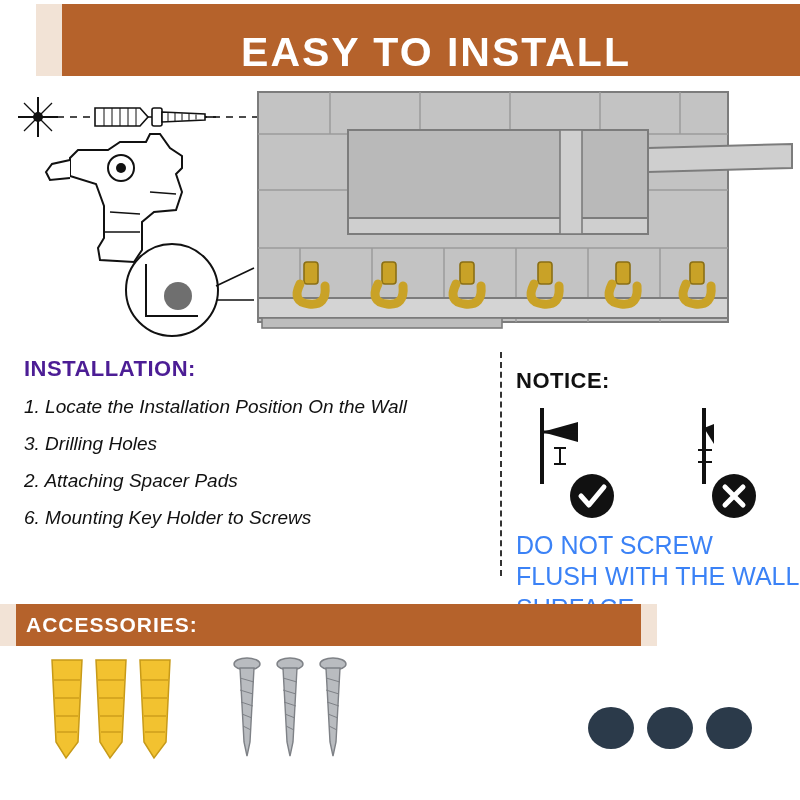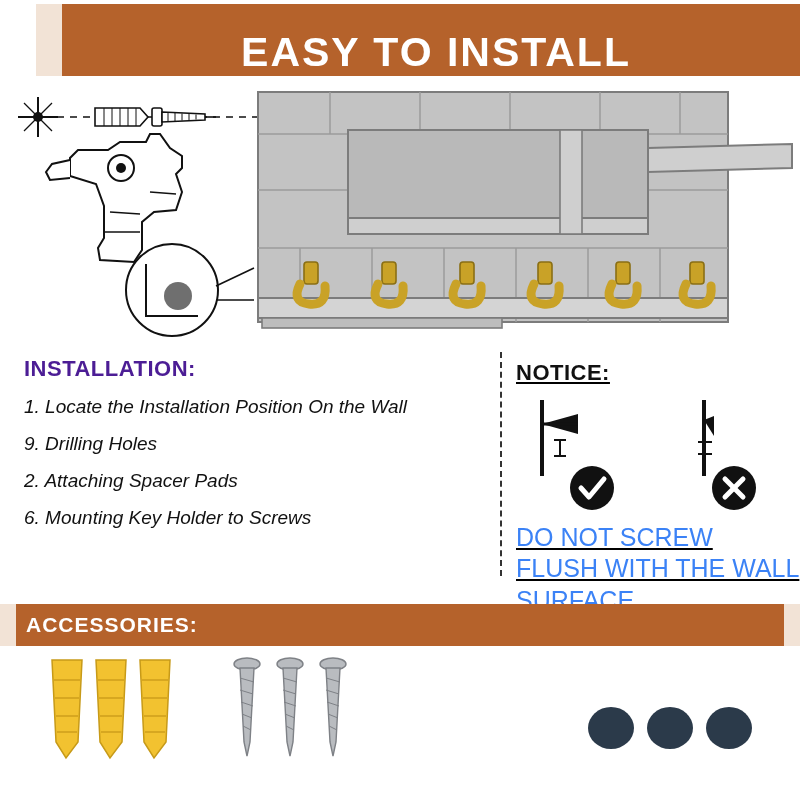--- a/index.html
+++ b/index.html
@@ -90,23 +90,22 @@
     top: 352px;
     width: 0;
     height: 224px;
     border-left: 2px dashed #333333;
   }
 
   
   #notice {
     position: absolute;
     left: 516px;
-    top: 360px;
+    top: 368px;
     width: 280px;
-    text-decoration: underline;
   }
   #notice-heading {
     font-size: 22px;
     font-weight: bold;
     color: #111111;
     letter-spacing: 0.5px;
     margin-bottom: 10px;
   }
   #notice-graphic {
     position: relative;
@@ -119,21 +118,21 @@
     line-height: 1.25;
     margin-top: 6px;
     width: 285px;
   }
 
   
   #accessories-band {
     position: absolute;
     left: 0;
     top: 604px;
-    width: 800px;
+    width: 657px;
     height: 42px;
     background: #b5622b;
     display: flex;
     align-items: center;
   }
   #accessories-band .edge-left,
   #accessories-band .edge-right {
     position: absolute;
     top: 0;
     width: 16px;
@@ -283,21 +282,21 @@
           <rect x="690" y="190" width="14" height="22" rx="3"></rect>
           <path d="M686 212 q-9 18 9 20 q18 2 16 -18" fill="none" stroke="#c9a227" stroke-width="9" stroke-linecap="round"></path>
         </g>
       </g>
     </svg>
   </div>
 
   <div id="instructions">
     <div id="install-heading">INSTALLATION:</div>
     <div class="install-step">1. Locate the Installation Position On the Wall</div>
-    <div class="install-step">9. Drilling Holes</div>
+    <div class="install-step">3. Drilling Holes</div>
     <div class="install-step">2. Attaching Spacer Pads</div>
     <div class="install-step">6. Mounting Key Holder to Screws</div>
   </div>
 
   <div id="center-divider"></div>
 
   <div id="notice">
     <div id="notice-heading">NOTICE:</div>
     <div id="notice-graphic">
       <svg width="272" height="120" viewBox="0 0 272 120">

